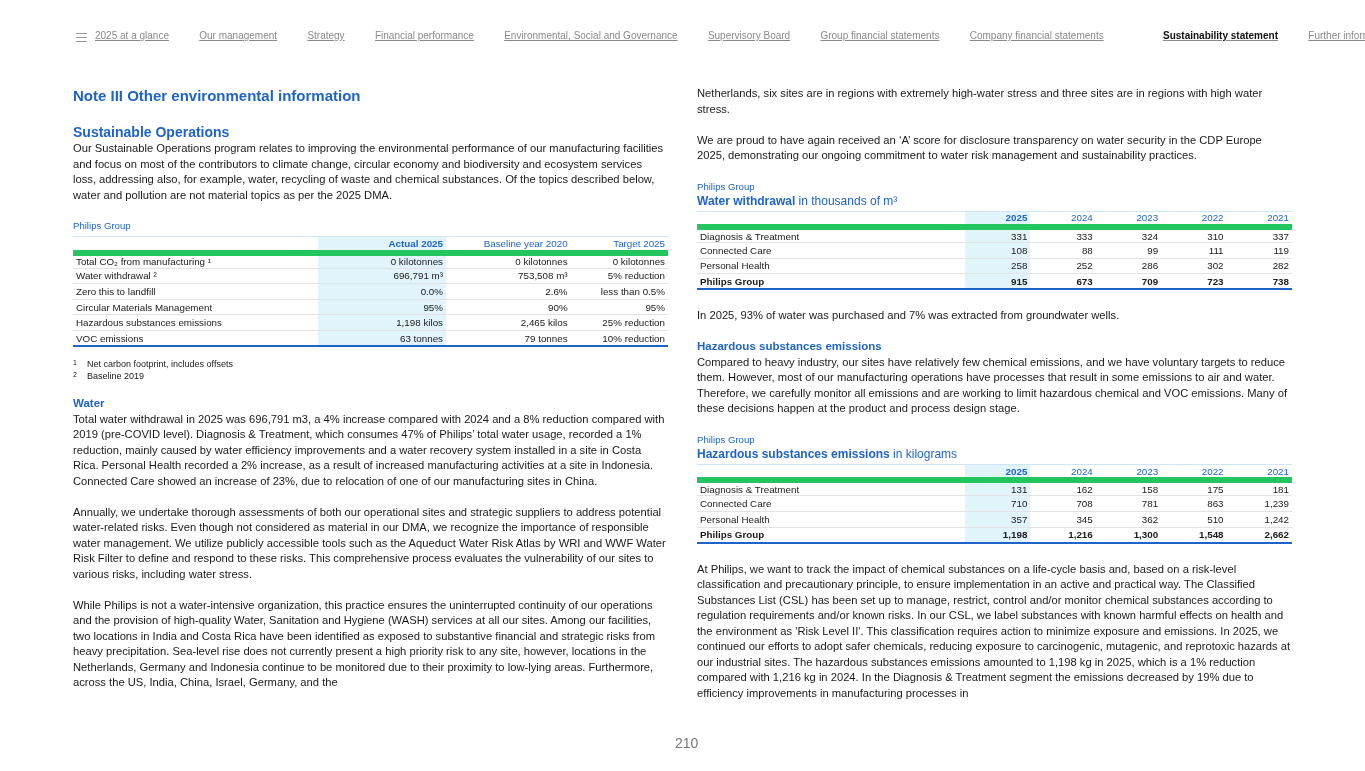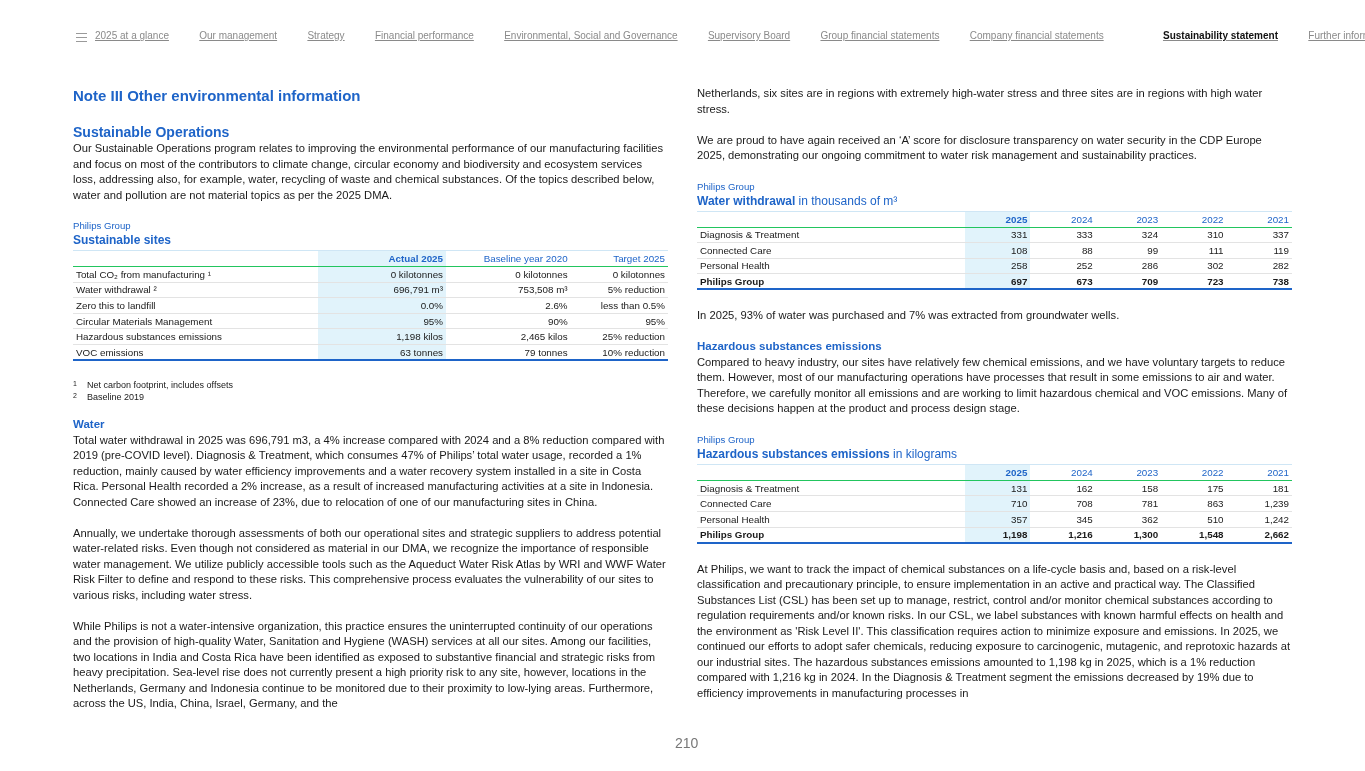--- a/index.html
+++ b/index.html
@@ -22,30 +22,30 @@
   .h1 { color: #1e64c8; font-weight: bold; font-size: 15px; margin-top: 7px; height: 20px; }
   .h2 { color: #1e64c8; font-weight: bold; font-size: 14px; line-height: 18px; }
   .h3 { color: #1e64c8; font-weight: bold; font-size: 11.5px; line-height: 15.5px; }
   p.body { font-size: 11.2px; line-height: 15.5px; color: #1a1a1a; }
 
   .tbl-caption1 { color: #1e64c8; font-size: 9.6px; line-height: 14px; }
   .tbl-caption2 { color: #1e64c8; font-size: 12px; line-height: 14px; }
   .tbl-caption2 b { font-weight: bold; }
 
   table.dt { border-collapse: collapse; width: 100%; font-size: 9.8px; }
-  table.dt thead th { color: #1e64c8; font-weight: normal; text-align: right; height: 16px; padding: 0 3px; border-top: 1px solid #cfe6f5; border-bottom: 1px solid #22c55e; }
+  table.dt thead th { color: #1e64c8; font-weight: normal; text-align: right; height: 16px; padding: 0 3px; border-top: 1px solid #cfe6f5; border-bottom: 6px solid #22c55e; }
   table.dt thead th.hl { font-weight: bold; }
   table.dt thead th:first-child { text-align: left; }
   table.dt td { height: 15.6px; padding: 0 3px; text-align: right; border-bottom: 1px solid #e3e3e3; white-space: nowrap; }
   table.dt td:first-child { text-align: left; }
   table.dt .hl { background: #e1f3fb; }
   table.dt tr.total td { font-weight: bold; border-top: 1px solid #666; border-bottom: 2px solid #1e64c8; }
   table.dt tr.last td { border-bottom: 2px solid #1e64c8; }
 
-  .footnotes { font-size: 9px; line-height: 12px; margin-top: 18px; }
+  .footnotes { font-size: 9px; line-height: 12px; margin-top: 11px; }
   .footnotes div { display: flex; }
   .footnotes sup { width: 14px; font-size: 7px; line-height: 9px; }
 
   .page-num { position: absolute; left: 675px; top: 735px; font-size: 14px; color: #777; }
 </style>
 </head>
 <body>
 
 <div class="topnav">
   <div class="menu-icon">
@@ -68,21 +68,20 @@
 </div>
 
 <div class="col left">
   <div class="h1">Note III Other environmental information</div>
   <div style="height:16px"></div>
   <div class="h2">Sustainable Operations</div>
   <p class="body">Our Sustainable Operations program relates to improving the environmental performance of our manufacturing facilities and focus on most of the contributors to climate change, circular economy and biodiversity and ecosystem services loss, addressing also, for example, water, recycling of waste and chemical substances. Of the topics described below, water and pollution are not material topics as per the 2025 DMA.</p>
 
   <div style="height:16px"></div>
   <div class="tbl-caption1">Philips Group</div>
-  <div class="tbl-caption2" style="font-weight:bold">Sustainable sites</div>
   <table class="dt" style="margin-top:3px">
     <thead>
       <tr>
         <th style="width:245px"></th>
         <th class="hl" style="width:128px">Actual 2025</th>
         <th>Baseline year 2020</th>
         <th>Target 2025</th>
       </tr>
     </thead>
     <tbody>
@@ -184,21 +183,21 @@
       <tr>
         <td>Personal Health</td>
         <td class="hl">258</td>
         <td>252</td>
         <td>286</td>
         <td>302</td>
         <td>282</td>
       </tr>
       <tr class="total">
         <td>Philips Group</td>
-        <td class="hl">697</td>
+        <td class="hl">915</td>
         <td>673</td>
         <td>709</td>
         <td>723</td>
         <td>738</td>
       </tr>
     </tbody>
   </table>
 
   <div style="height:18px"></div>
   <p class="body">In 2025, 93% of water was purchased and 7% was extracted from groundwater wells.</p>

